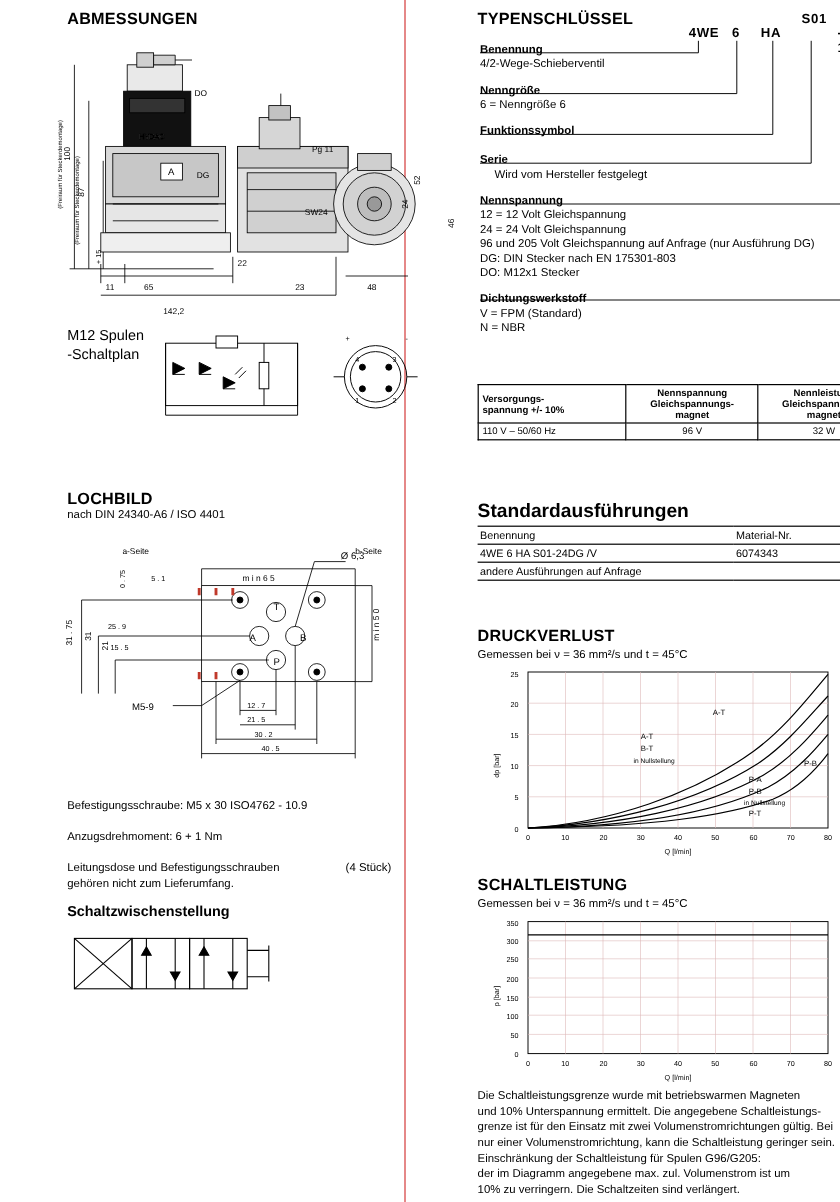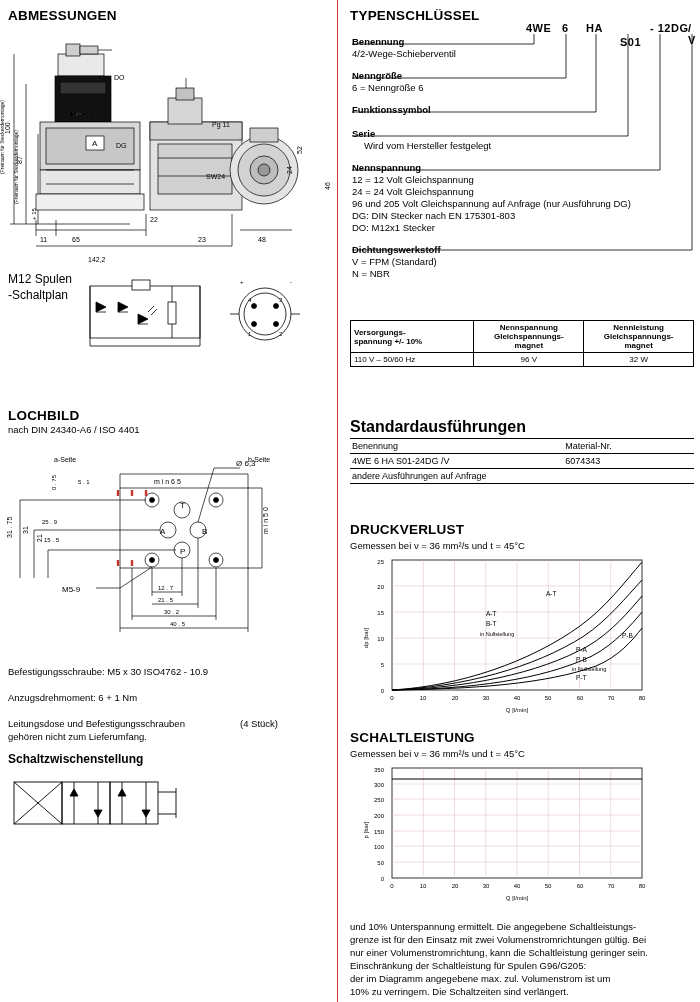--- a/index.html
+++ b/index.html
@@ -13,21 +13,21 @@
     overflow:hidden;
   }
   .page{position:relative;width:700px;height:1002px;}
   .col-left{position:absolute;left:0;top:0;width:336px;height:1002px;}
   .col-right{position:absolute;left:344px;top:0;width:356px;height:1002px;}
   .vrule{position:absolute;left:337px;top:0;width:1px;height:1002px;background:#d43a3a;}
   .h-title{font-size:13.5px;font-weight:bold;letter-spacing:0.2px;}
   .h-sub{font-size:16px;font-weight:bold;}
   .txt{font-size:9.5px;line-height:1.35;}
   svg{display:block;}
-  .abs{position:absolute;}
+  .abs{position:absolute;margin-left:48px;}
   table{border-collapse:collapse;}
   .tbl{width:100%;font-size:8px;}
   .tbl td,.tbl th{border:1px solid #000;padding:2px 3px;text-align:center;vertical-align:middle;}
   .tbl .lft{text-align:left;}
   .tbl2{width:100%;font-size:9px;border-collapse:collapse;}
   .tbl2 td{border-bottom:1px solid #000;padding:2px 2px;}
   .tbl2 .first{border-top:1px solid #000;}
   .lbl-b{font-weight:bold;}
   .codeline{font-size:11px;font-weight:bold;letter-spacing:0.5px;}
 </style>
@@ -280,21 +280,21 @@
     </div>
   </div>
 
   <div class="col-right">
 
     <div class="abs h-title" style="left:6px;top:8px;">TYPENSCHLÜSSEL</div>
 
     <div class="abs codeline" style="left:182px;top:22px;">4WE</div>
     <div class="abs codeline" style="left:218px;top:22px;">6</div>
     <div class="abs codeline" style="left:242px;top:22px;">HA</div>
-    <div class="abs codeline" style="left:276px;top:36px;">S01</div>
+    <div class="abs codeline" style="left:276px;top:10px;">S01</div>
     <div class="abs codeline" style="left:306px;top:22px;">- 12DG</div>
     <div class="abs codeline" style="left:344px;top:22px;">/ V</div>
 
     <div class="abs" style="left:0px;top:30px;">
       <svg width="356" height="250" viewBox="0 0 356 250">
         <g stroke="#000" fill="none" stroke-width="0.8">
           <line x1="190" y1="4" x2="190" y2="14"></line>
             <line x1="190" y1="14" x2="8" y2="14"></line>
           <line x1="222" y1="4" x2="222" y2="48"></line>
             <line x1="222" y1="48" x2="8" y2="48"></line>
@@ -478,20 +478,21 @@
           <text x="198" y="128" text-anchor="middle">50</text>
           <text x="230" y="128" text-anchor="middle">60</text>
           <text x="261" y="128" text-anchor="middle">70</text>
           <text x="292" y="128" text-anchor="middle">80</text>
           <text x="18" y="70" transform="rotate(-90 18 70)" text-anchor="middle">p [bar]</text>
           <text x="167" y="140" text-anchor="middle">Q [l/min]</text>
         </g>
       </svg>
     </div>
 
+    <div class="abs txt" style="left:6px;top:908px;">Die Schaltleistungsgrenze wurde mit betriebswarmen Magneten</div>
     <div class="abs txt" style="left:6px;top:921px;">und 10% Unterspannung ermittelt. Die angegebene Schaltleistungs-</div>
     <div class="abs txt" style="left:6px;top:934px;">grenze ist für den Einsatz mit zwei Volumenstromrichtungen gültig. Bei</div>
     <div class="abs txt" style="left:6px;top:947px;text-align:center;">nur einer Volumenstromrichtung, kann die Schaltleistung geringer sein.</div>
     <div class="abs txt" style="left:6px;top:960px;">Einschränkung der Schaltleistung für Spulen G96/G205:</div>
     <div class="abs txt" style="left:6px;top:973px;">der im Diagramm angegebene max. zul. Volumenstrom ist um</div>
     <div class="abs txt" style="left:6px;top:986px;">10% zu verringern. Die Schaltzeiten sind verlängert.</div>
   </div>
 </div>
 
 </body></html>

